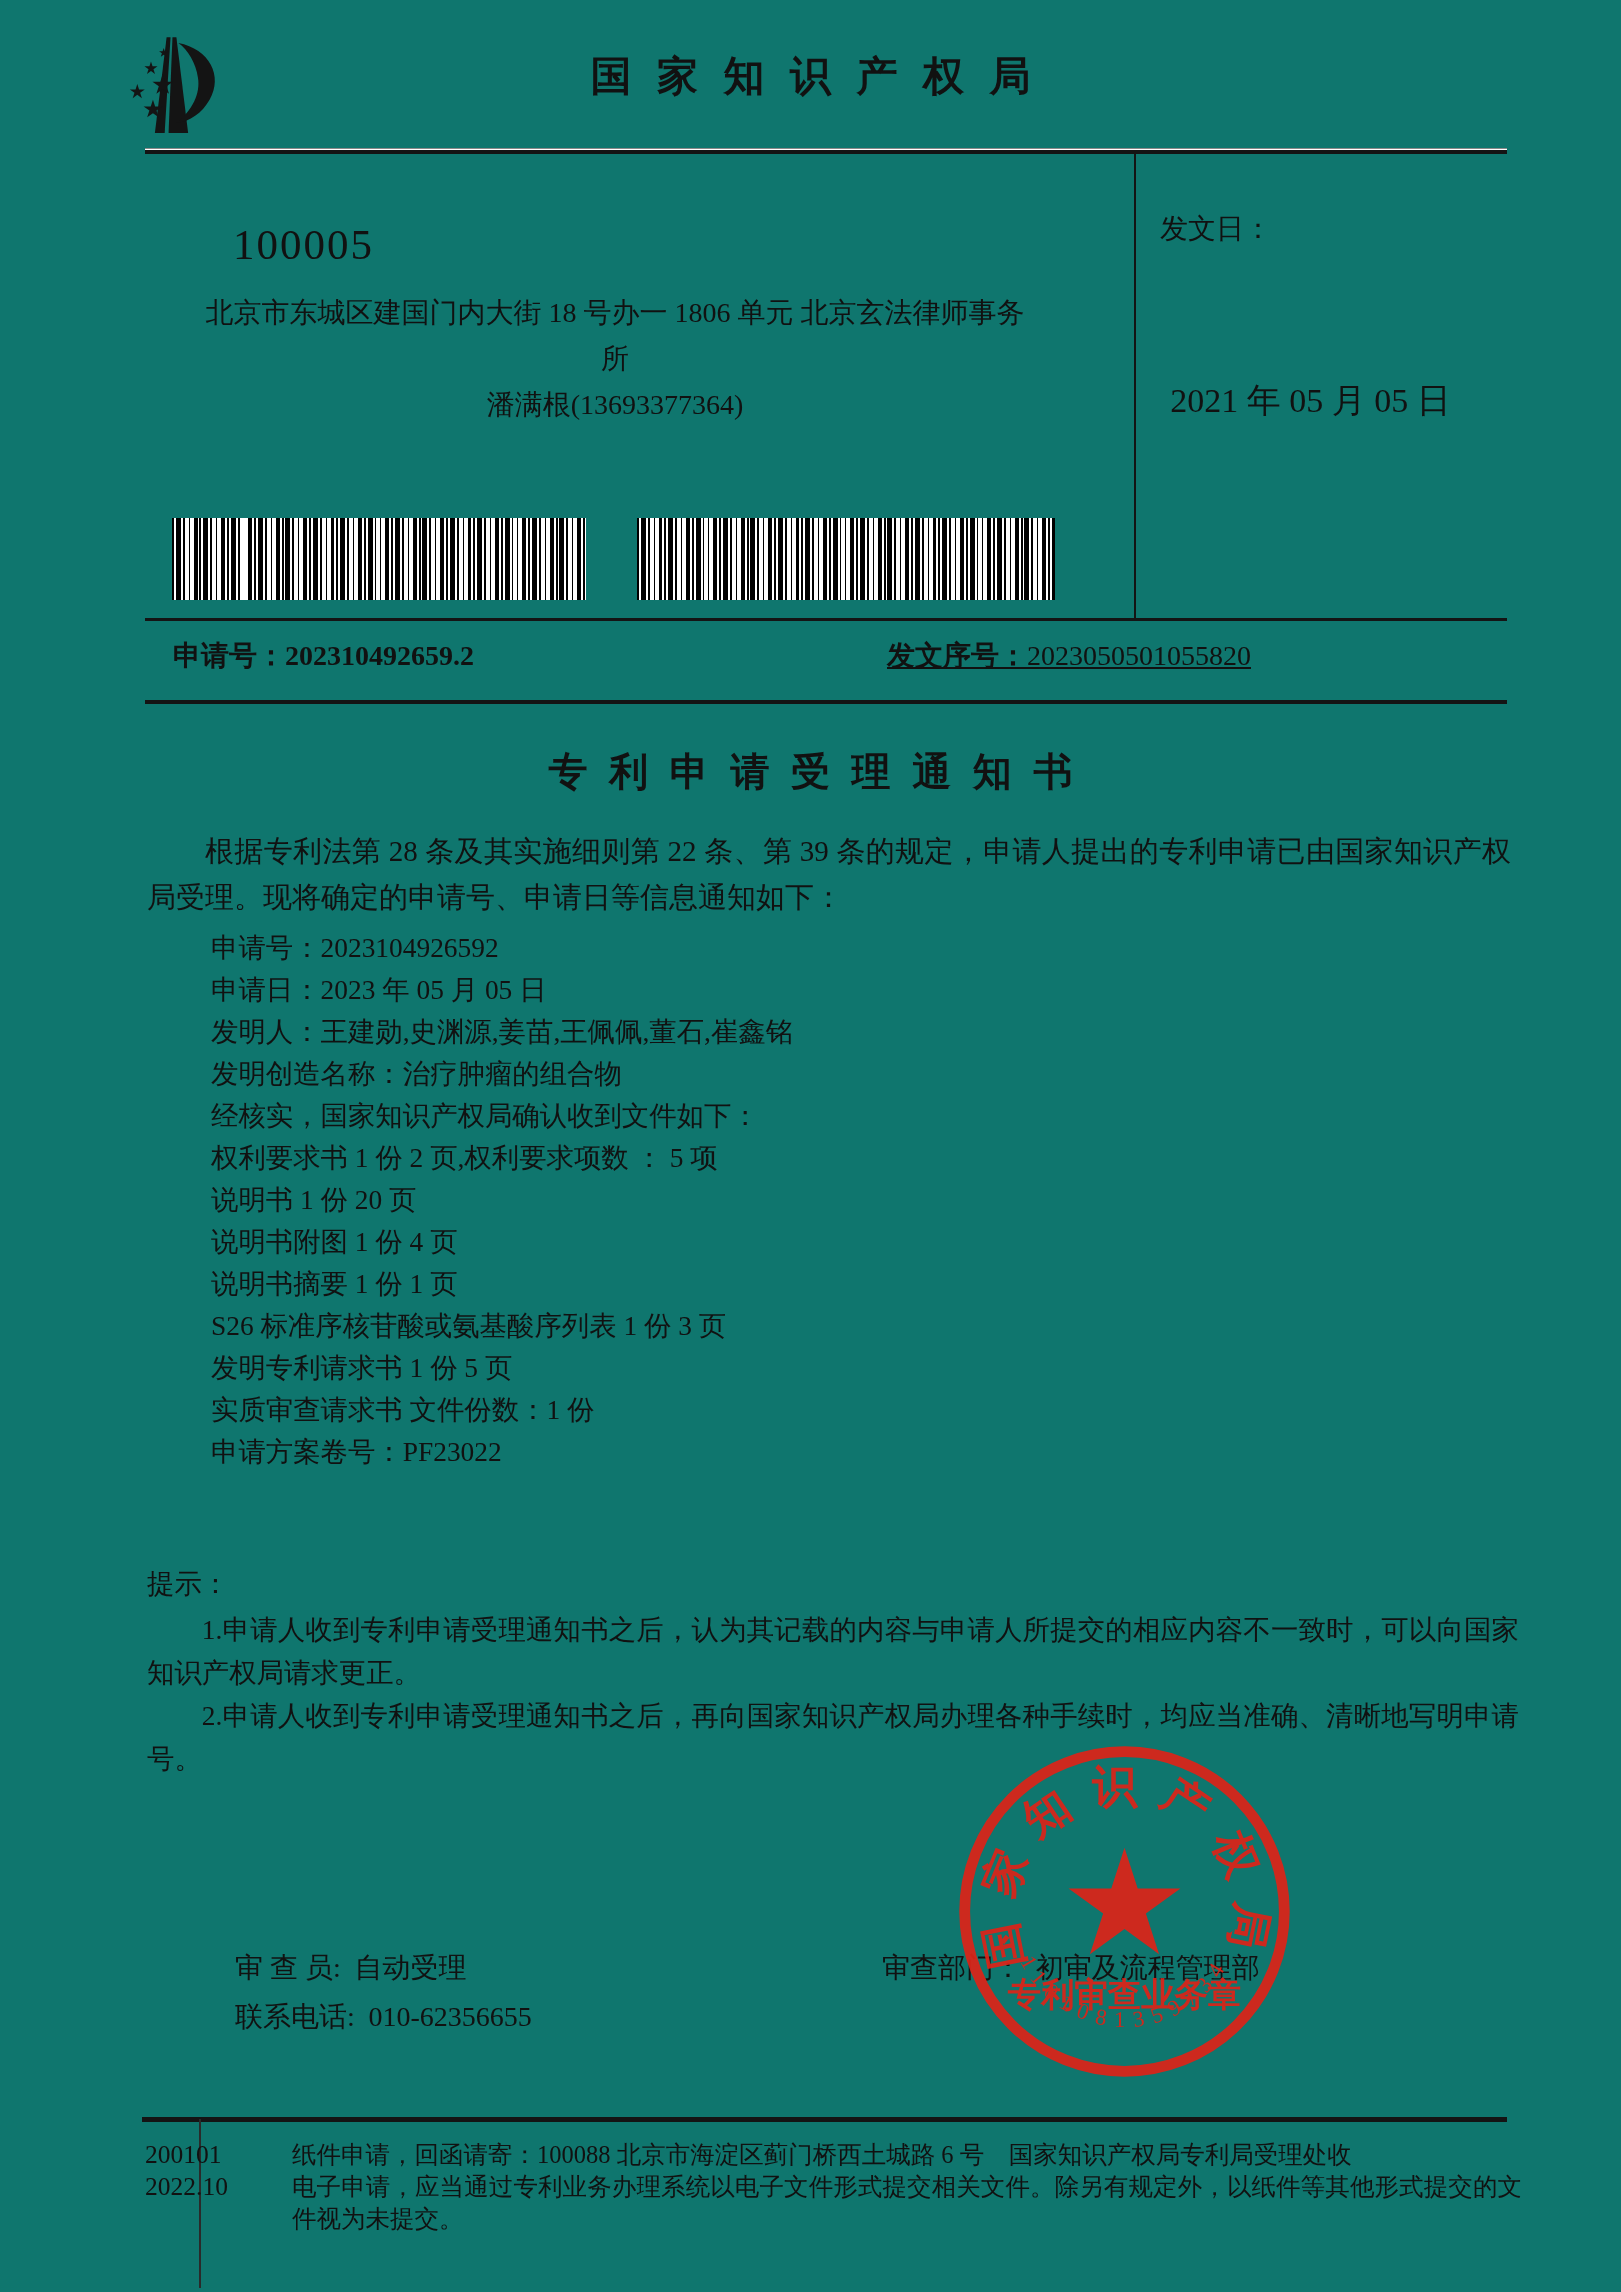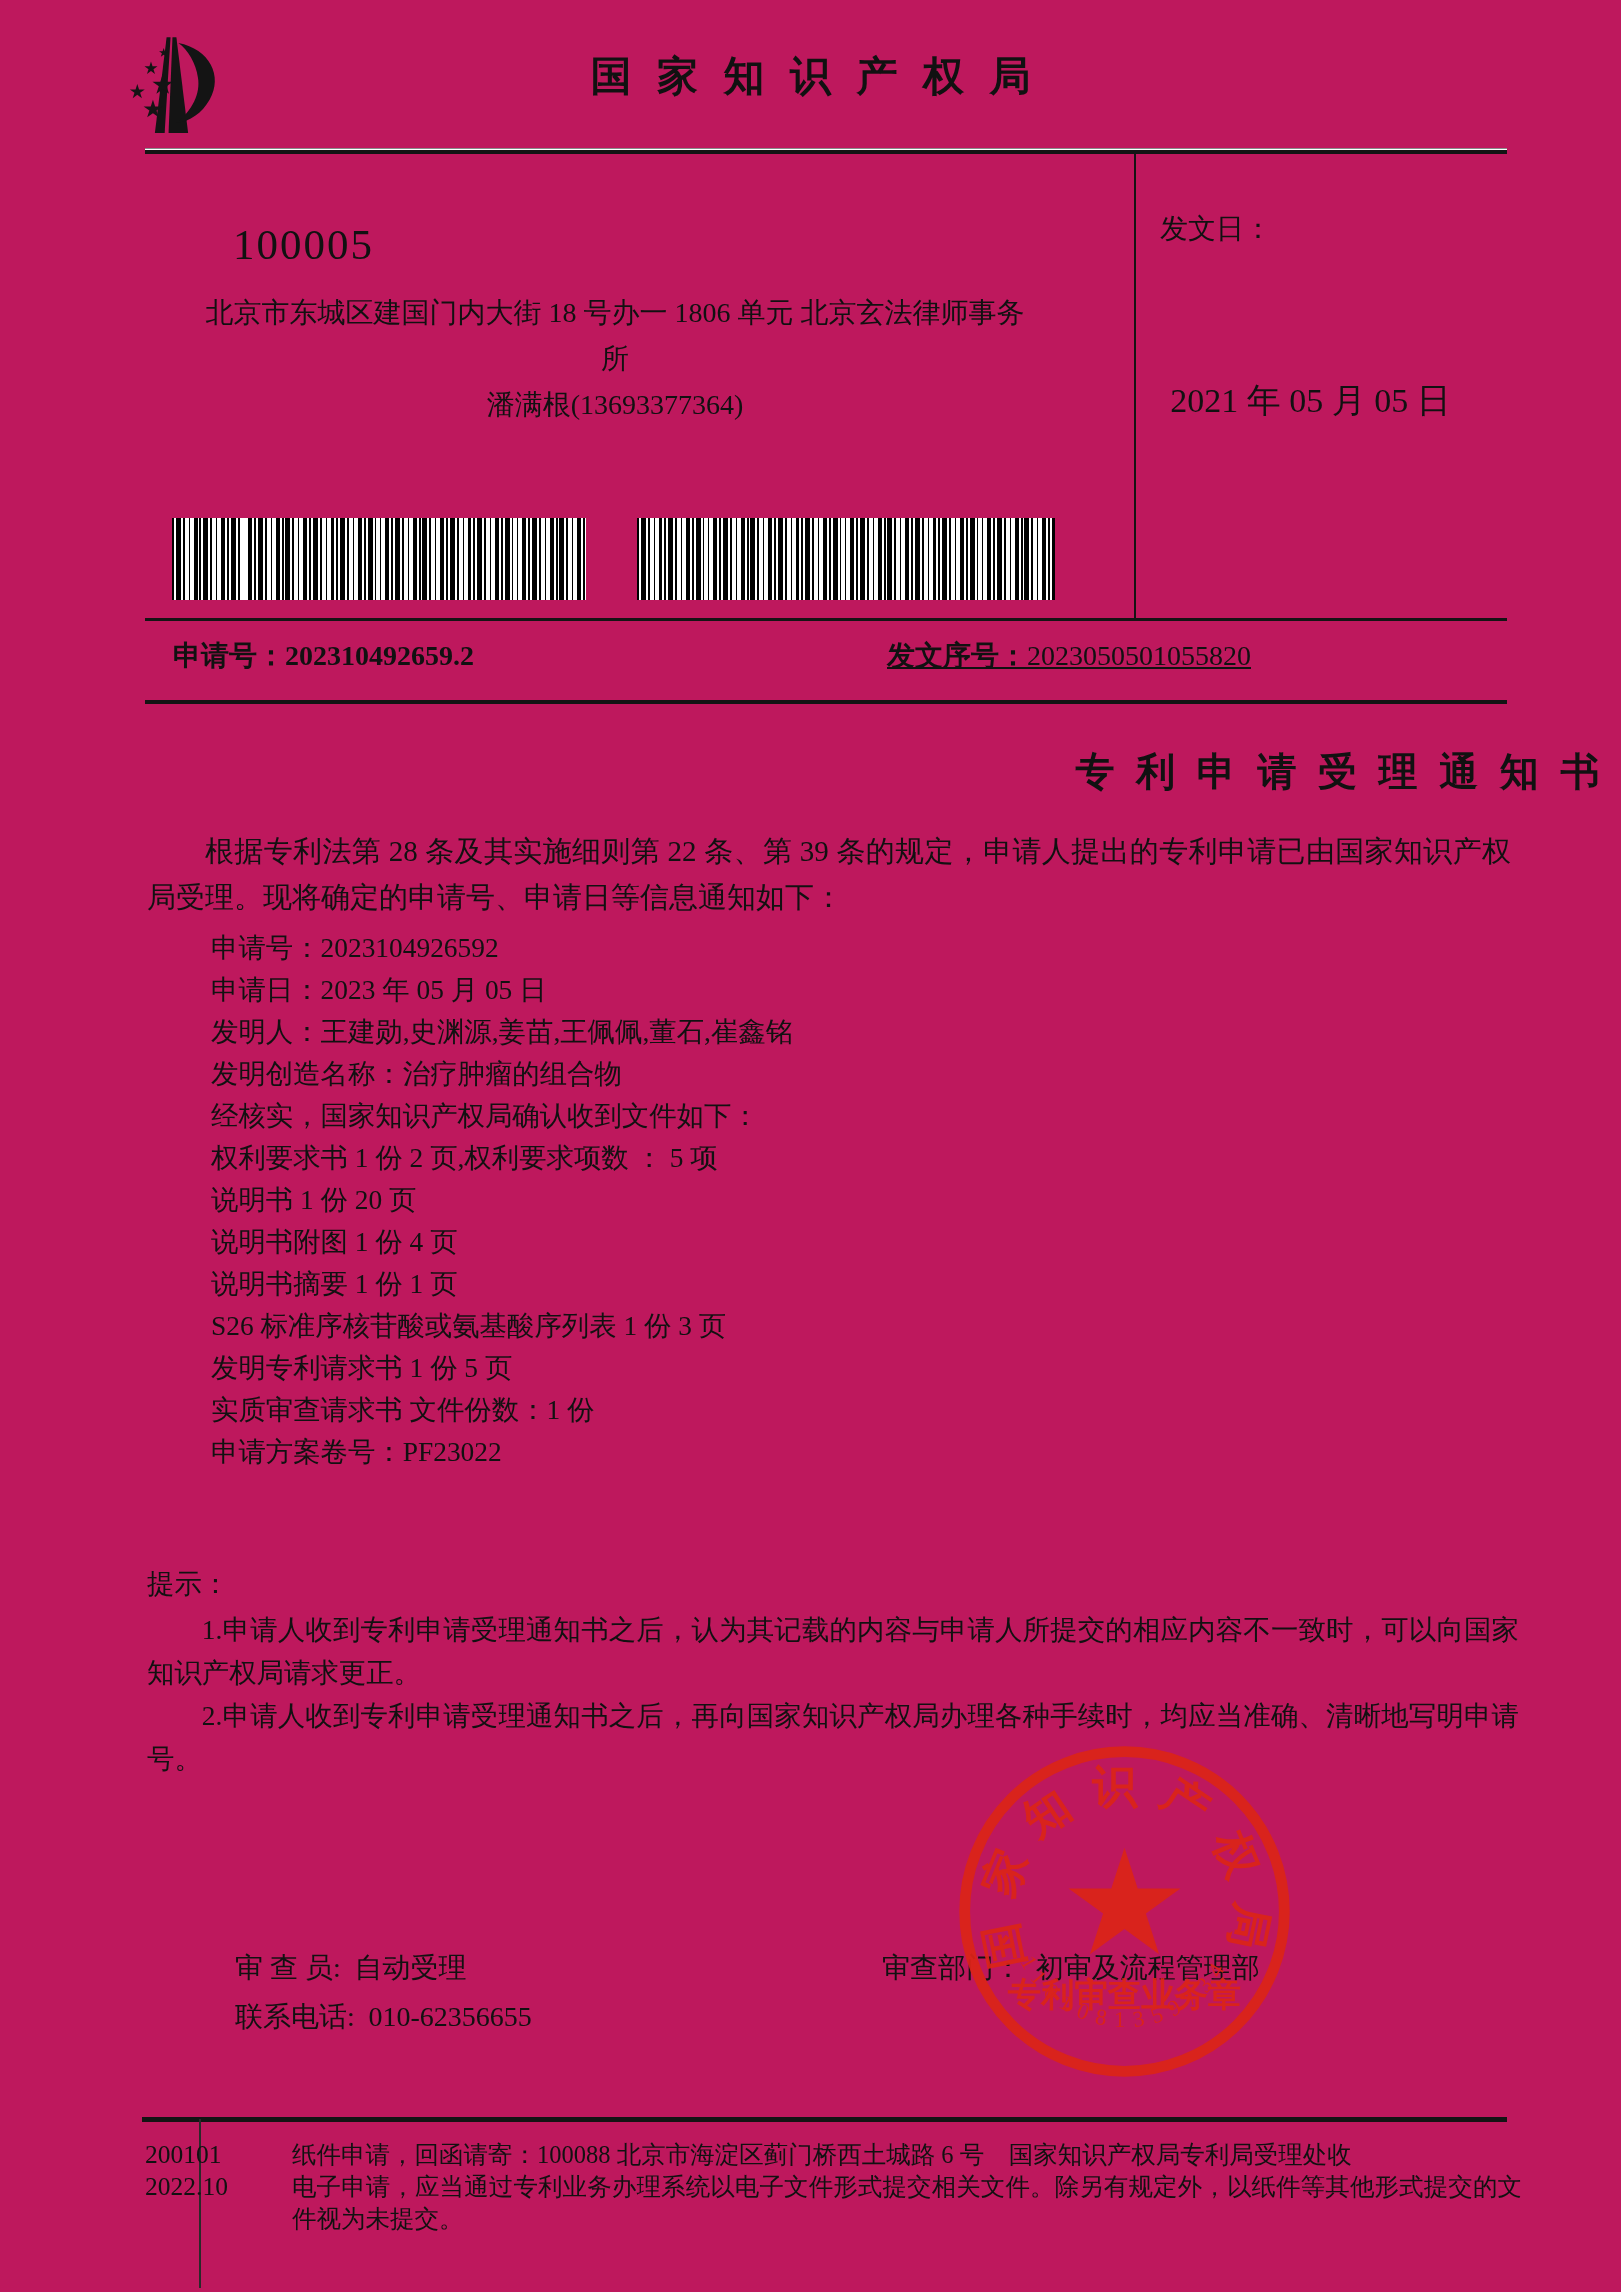--- a/index.html
+++ b/index.html
@@ -1,19 +1,19 @@
 <!DOCTYPE html>
 <html><head>
 <meta charset="utf-8">
 <style>
   html,body{margin:0;padding:0;background:#e8e8e8;}
   .page{
     position:relative;
     width:1621px;height:2293px;
-    background:#be185d;
+    background:#0f766e;
     font-family:"Liberation Serif","DejaVu Serif",serif;
     color:#111;
     overflow:hidden;
     margin:0 auto;
   }
   .abs{position:absolute;}
   
   .org-title{
     top:49px;left:0;width:100%;
     text-align:center;
@@ -44,21 +44,21 @@
   }
   .barcode.b1{left:172px;width:414px;}
   .barcode.b2{left:637px;width:418px;}
   .rule-thin{top:618px;left:145px;width:1362px;height:2.9px;background:#141414;}
   .ref-row{top:637px;left:0;width:100%;height:45px;font-size:28px;}
   .ref-left{position:absolute;left:173px;top:0;white-space:nowrap;}
   .ref-right{position:absolute;left:887px;top:0;white-space:nowrap;text-decoration:underline;}
   .b{font-weight:bold;}
   .rule-thick2{top:700px;left:145px;width:1362px;height:3.9px;background:#141414;}
   .notice-title{
-    top:745px;left:0;width:100%;text-align:right;
+    top:745px;left:0;width:100%;text-align:center;
     font-size:39px;font-weight:bold;
     letter-spacing:21.6px;text-indent:21.6px;white-space:nowrap;
   }
   .intro{
     top:828px;left:147px;width:1364px;
     font-size:29px;line-height:46px;
     text-indent:2em;text-align:justify;
   }
   .info-list{top:927px;left:211px;width:1304px;font-size:27.4px;line-height:42px;}
   .info-list div{white-space:nowrap;}

